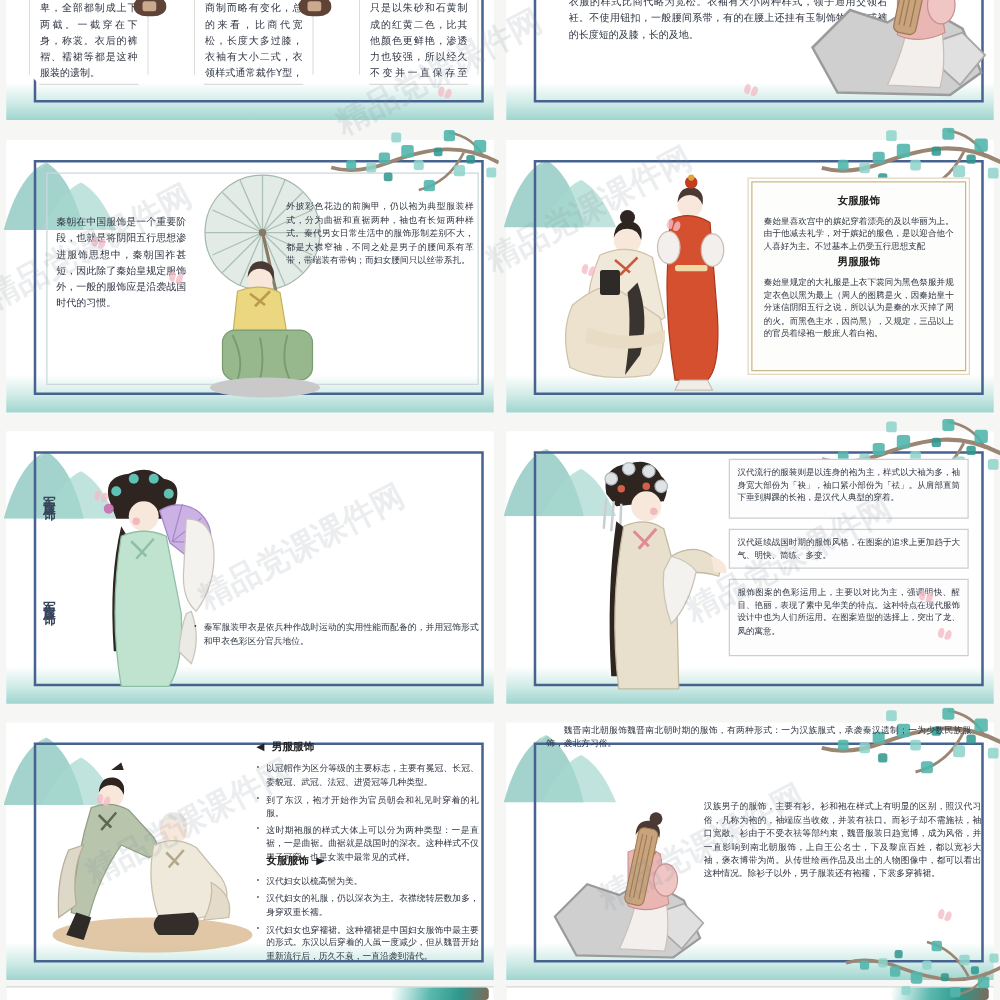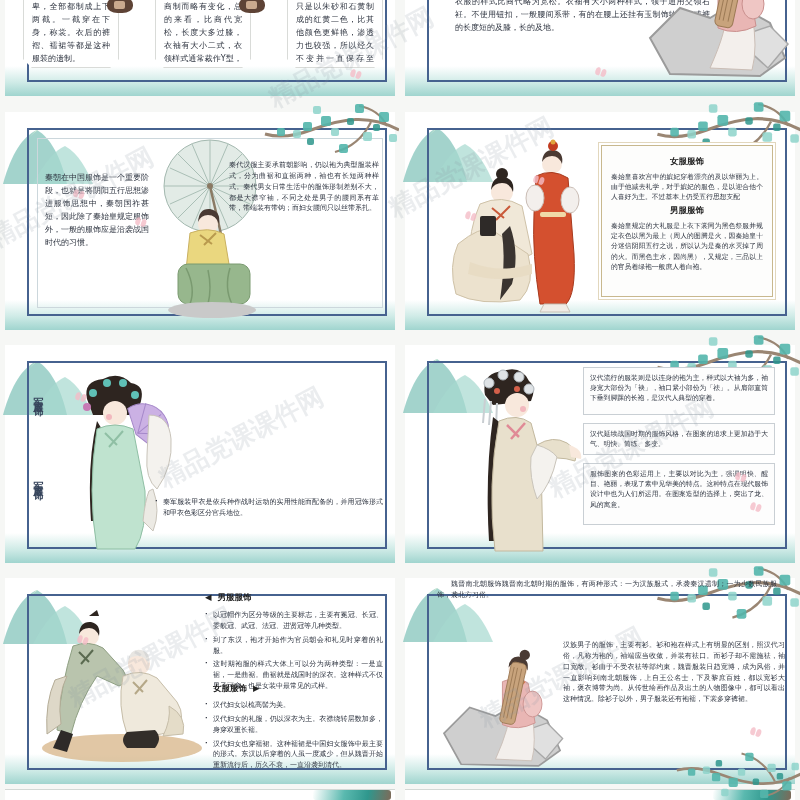--- a/index.html
+++ b/index.html
@@ -159,21 +159,21 @@
       <circle cx="60" cy="48" r="3" fill="#8a7a64"></circle>
       <line x1="60" y1="48" x2="76" y2="118" stroke="#8a7a64" stroke-width="2.5"></line>
       <circle cx="58" cy="86" r="10" fill="#f8e8dc"></circle>
       <path d="M48 84 Q49 70 60 71 Q71 73 69 86 Q66 77 58 77 Q51 77 48 84 Z" fill="#4a3a33"></path>
       <path d="M40 95 Q58 88 74 96 L80 132 Q58 140 36 132 Z" fill="#ead77f" stroke="#c9b060"></path>
       <path d="M50 97 L62 106 M66 95 L54 107" stroke="#b99a4e" stroke-width="2" fill="none"></path>
       <rect x="28" y="126" width="72" height="40" rx="10" fill="#97b78d" stroke="#7a9a70"></rect>
       <path d="M36 130 Q46 150 40 166 M58 132 Q62 150 58 166 M80 130 Q74 150 82 166" stroke="#7a9a70" stroke-width="1.5" fill="none"></path>
       <ellipse cx="62" cy="172" rx="44" ry="8" fill="#c9c9c9"></ellipse>
     </svg>
-    <div class="txt txt-sm" style="left:224px;top:48px;width:150px">秦代汉服主要承前朝影响，仍以袍为典型服装样式，分为曲裾和直裾两种，袖也有长短两种样式。秦代男女日常生活中的服饰形制差别不大，都是大襟窄袖，不同之处是男子的腰间系有革带，带端装有带钩；而妇女腰间只以丝带系扎。</div>
+    <div class="txt txt-sm" style="left:224px;top:48px;width:150px">外披彩色花边的前胸甲，仍以袍为典型服装样式，分为曲裾和直裾两种，袖也有长短两种样式。秦代男女日常生活中的服饰形制差别不大，都是大襟窄袖，不同之处是男子的腰间系有革带，带端装有带钩；而妇女腰间只以丝带系扎。</div>
     <div class="bfly" style="left:68px;top:78px"></div>
     <div class="bfly" style="left:130px;top:106px"></div>
   </div>
 
   <div class="card h218" style="left:405px;top:112px">
     <div class="wash"></div>
     <svg class="mtn" style="left:-2px;top:10px" width="90" height="60" viewBox="0 0 90 60">
         <use href="#mount"></use>
       </svg>
     <div class="frame"></div>

